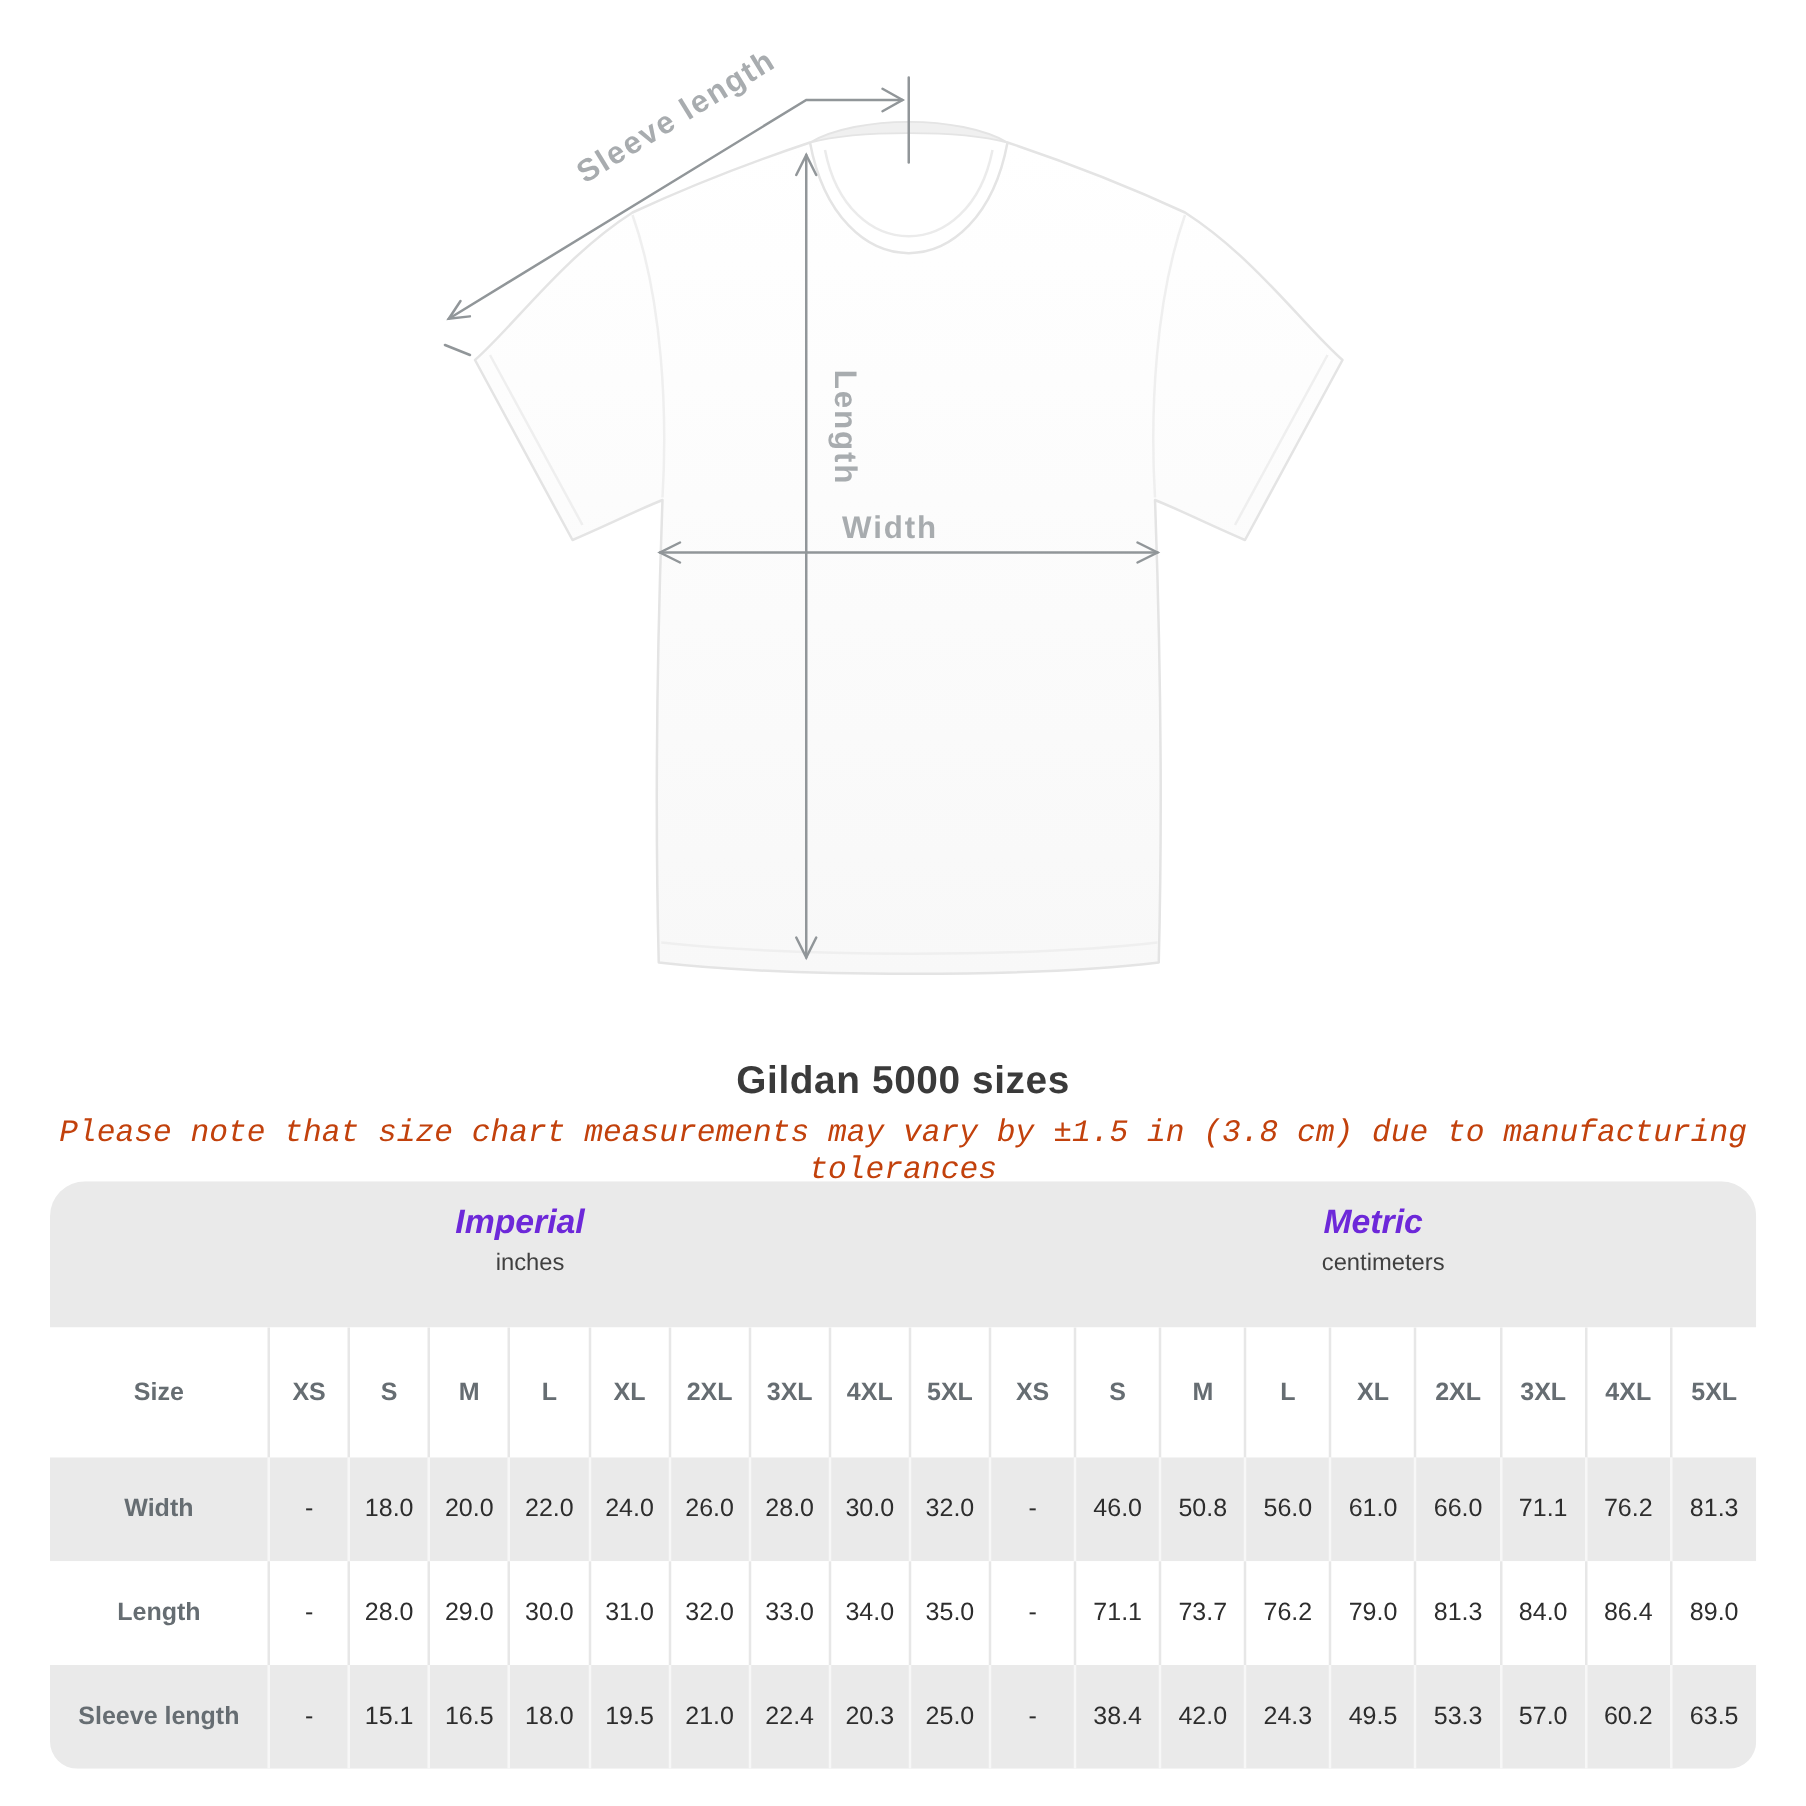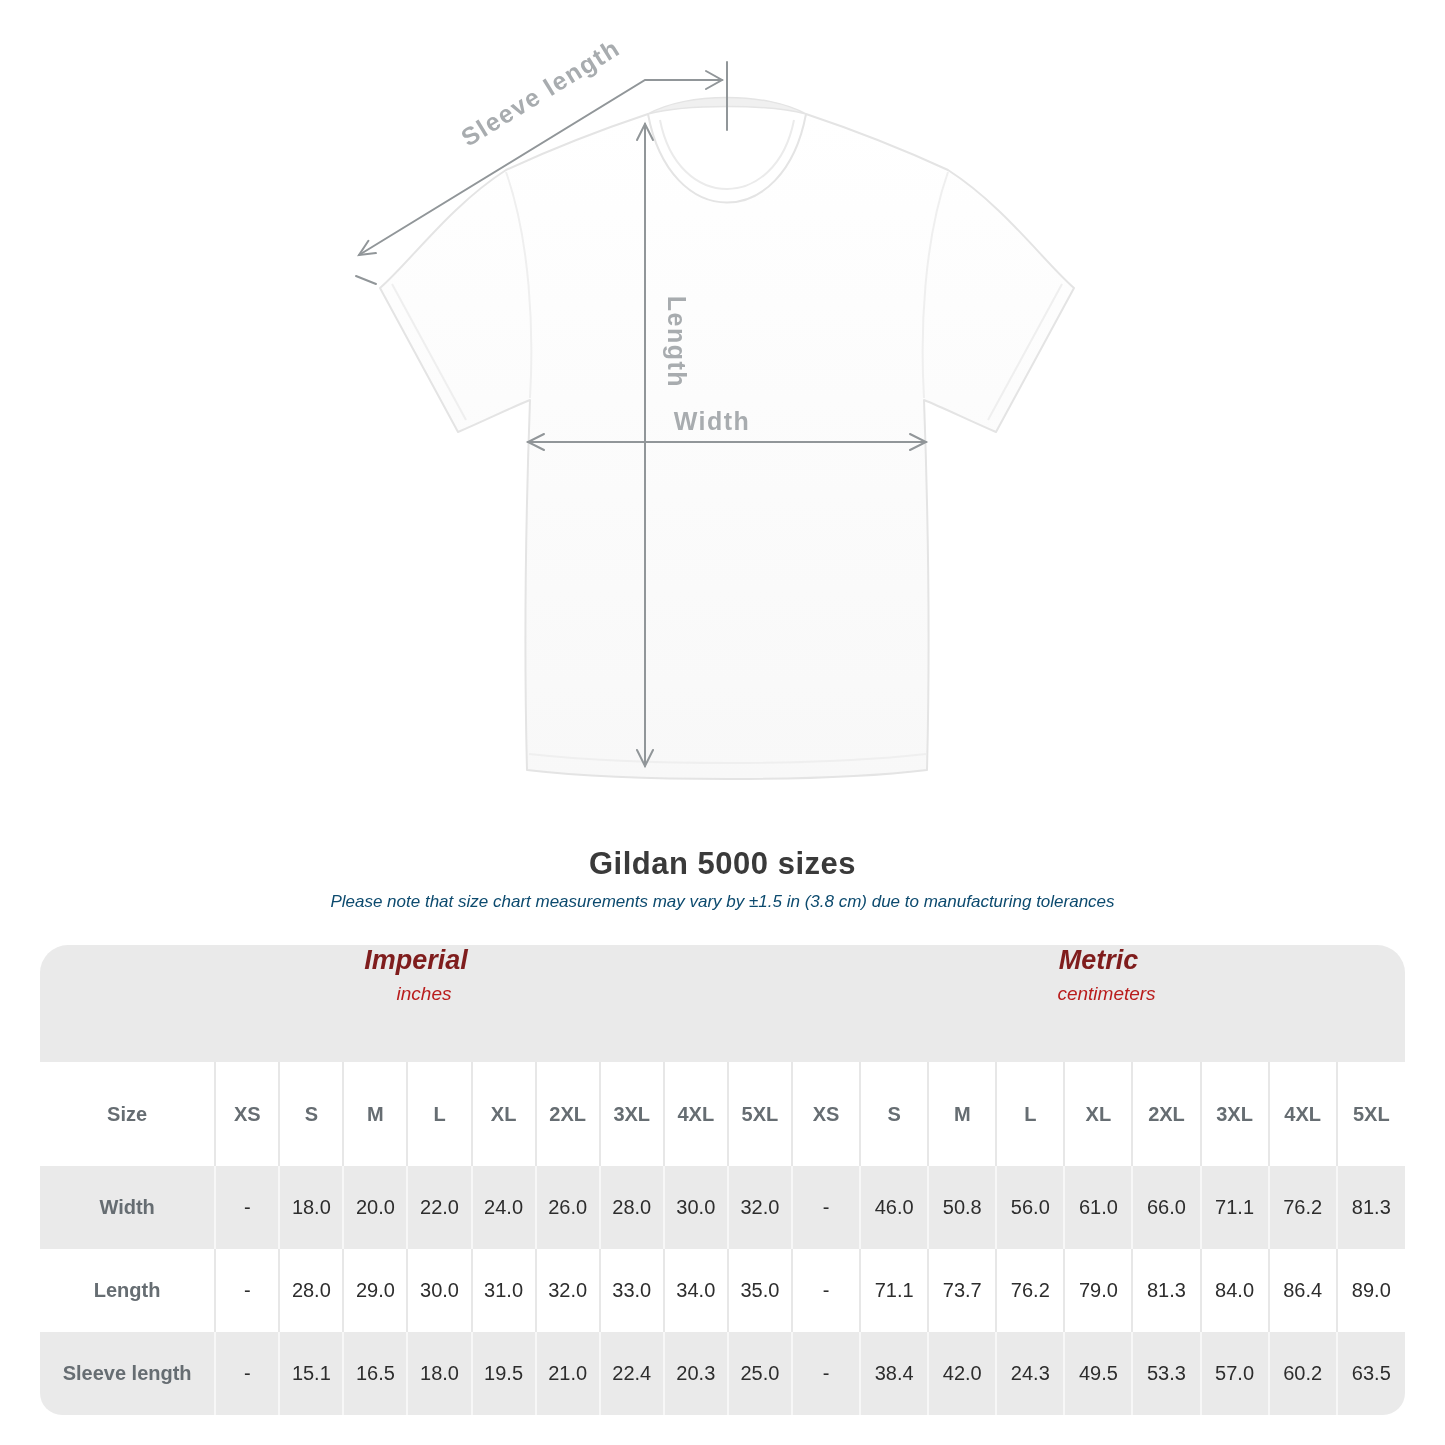--- a/index.html
+++ b/index.html
@@ -18,37 +18,37 @@
     font-size:25px;
     fill:#a8acaf;
     letter-spacing:1.5px;
   }
   
   .heading{position:absolute;top:846px;left:0;width:100%;text-align:center;}
   .heading h1{
     margin:0;font-size:31px;font-weight:bold;color:#3a3a3a;letter-spacing:.5px;
   }
   .heading p{
-    margin:10px 0 0 0;font-size:17px;font-style:italic;color:#0c4a6e;
+    margin:10px 0 0 0;font-size:25px;font-style:italic;color:#c2410c;font-family:Liberation Mono, monospace;
   }
   
   .table-wrap{
     position:absolute;top:945px;left:40px;width:1365px;
     border-radius:28px 28px 22px 22px;overflow:hidden;
   }
   table.sizes{width:100%;border-collapse:collapse;table-layout:fixed;}
   td{padding:0;text-align:center;vertical-align:middle;}
   tr.band-row{height:117px;}
   tr.head-row{height:104px;}
   tr.data-row{height:83px;}
   .band{background:#eaeaea;vertical-align:top;}
   .band-title{
-    font-size:27px;font-weight:bold;font-style:italic;color:#7f1d1d;
-  }
-  .band-sub{margin-top:7px;font-size:19px;font-style:italic;color:#b91c1c;padding-left:16px;}
+    margin-top:17px;font-size:27px;font-weight:bold;font-style:italic;color:#6d28d9;
+  }
+  .band-sub{margin-top:7px;font-size:19px;color:#404040;padding-left:16px;}
   .head-row td{background:#ffffff;}
   .row-gray td{background:#eaeaea;}
   .row-white td{background:#ffffff;}
   .head-row td + td,
   .row-white td + td{border-left:2px solid #e7e7e7;}
   .row-gray td + td{border-left:2px solid #f7f7f7;}
   .lbl{font-size:20px;font-weight:bold;color:#666d72;}
   .val{font-size:20px;color:#2d2d2d;}
 </style>
 </head>

